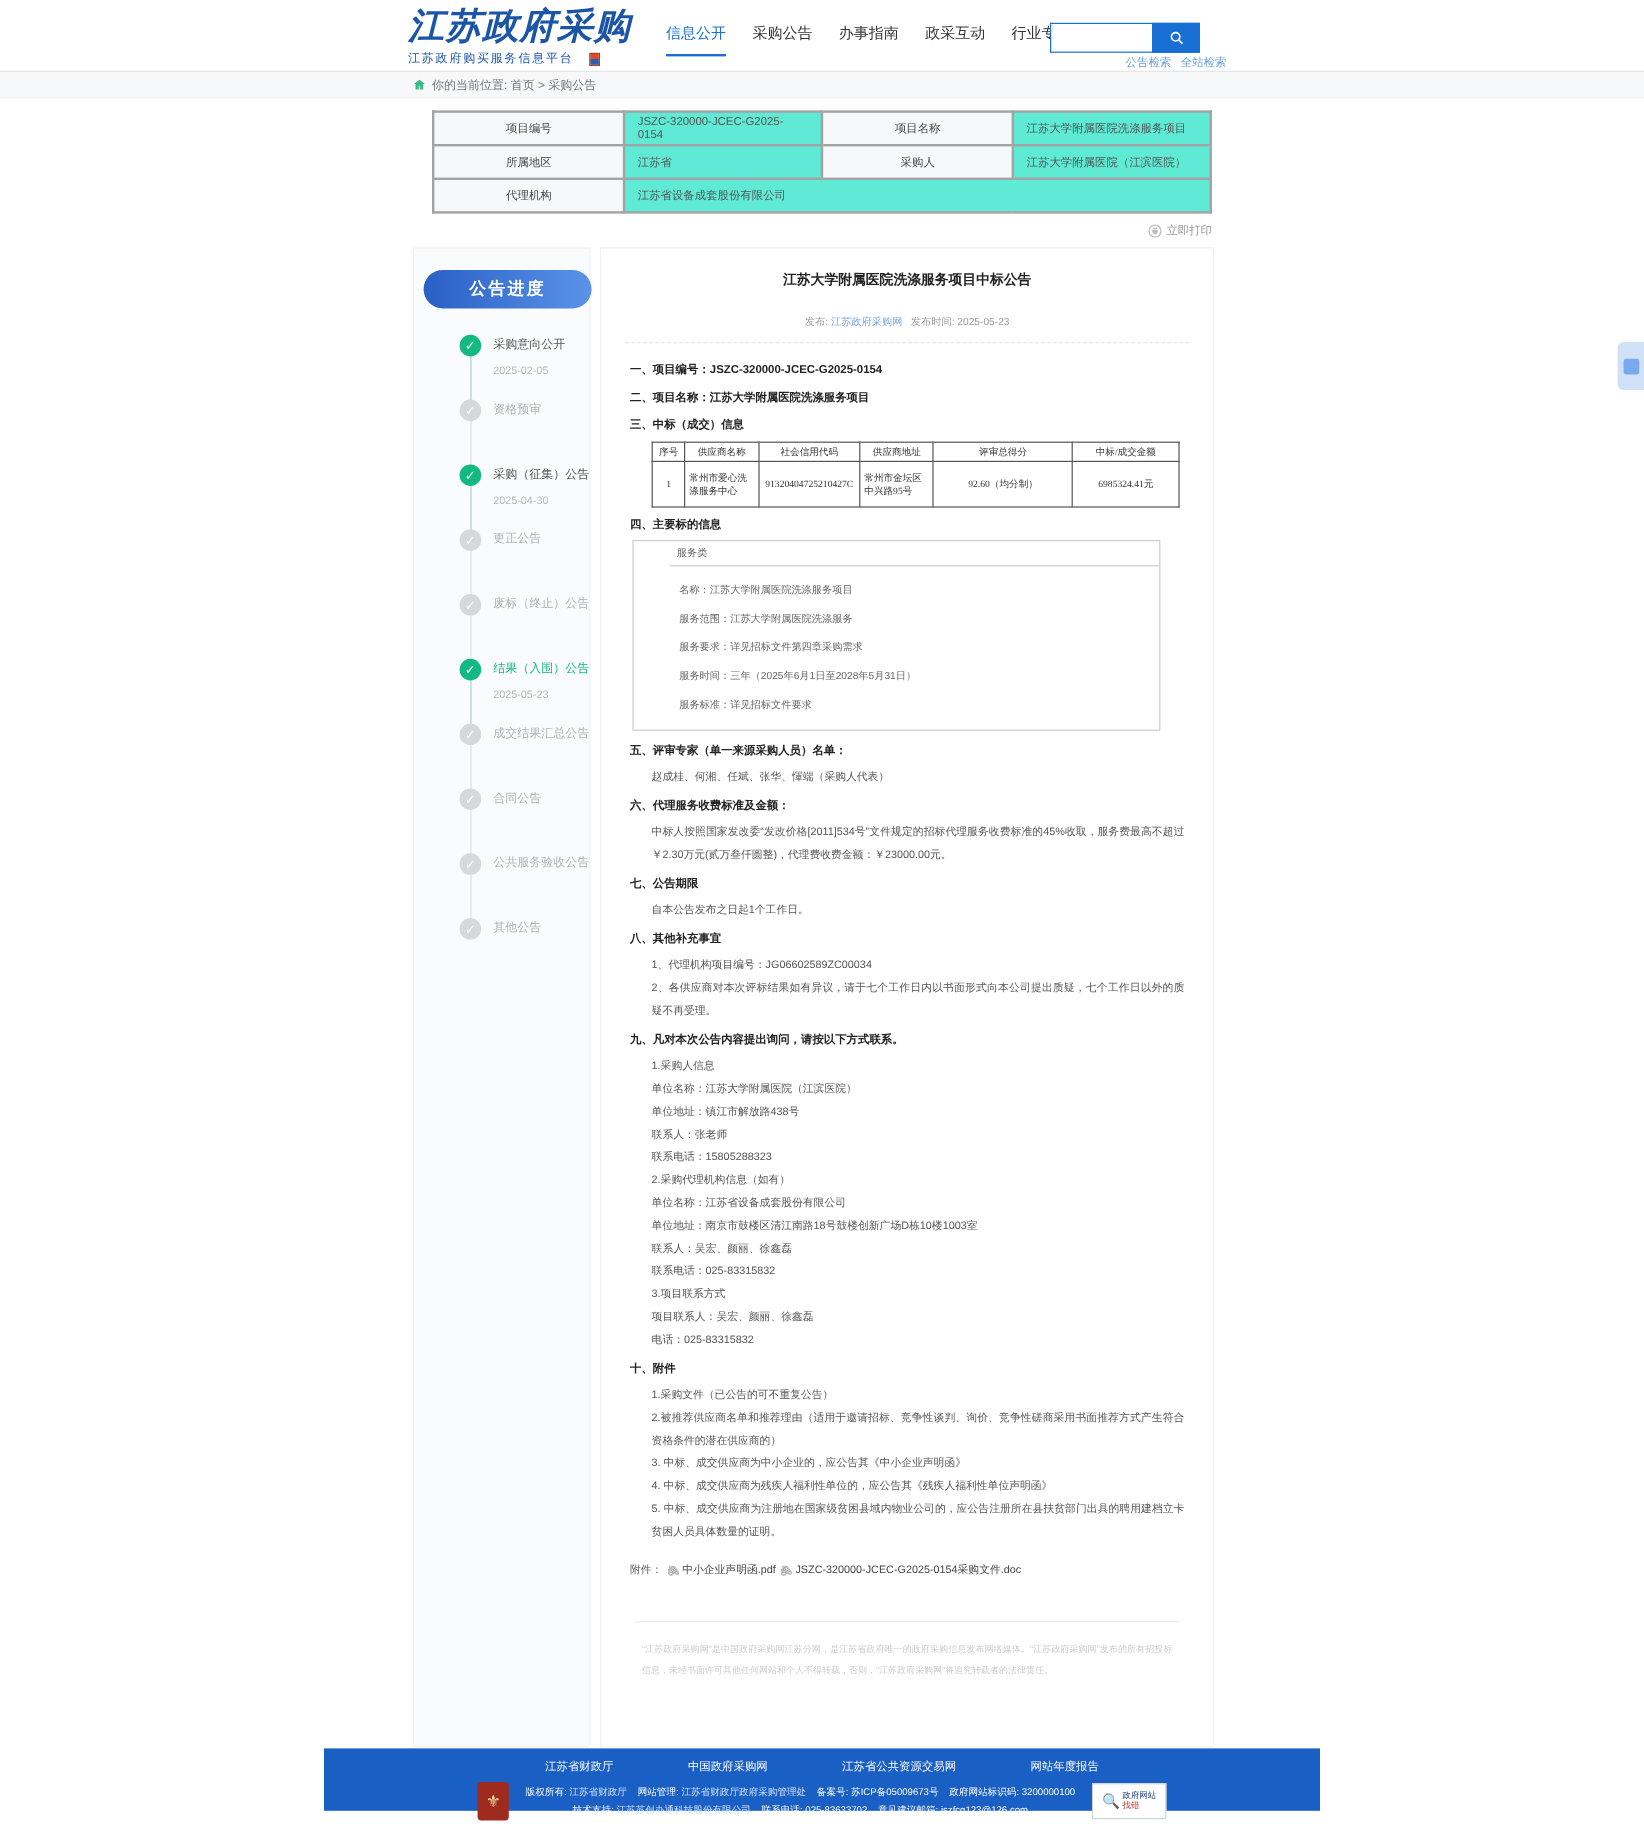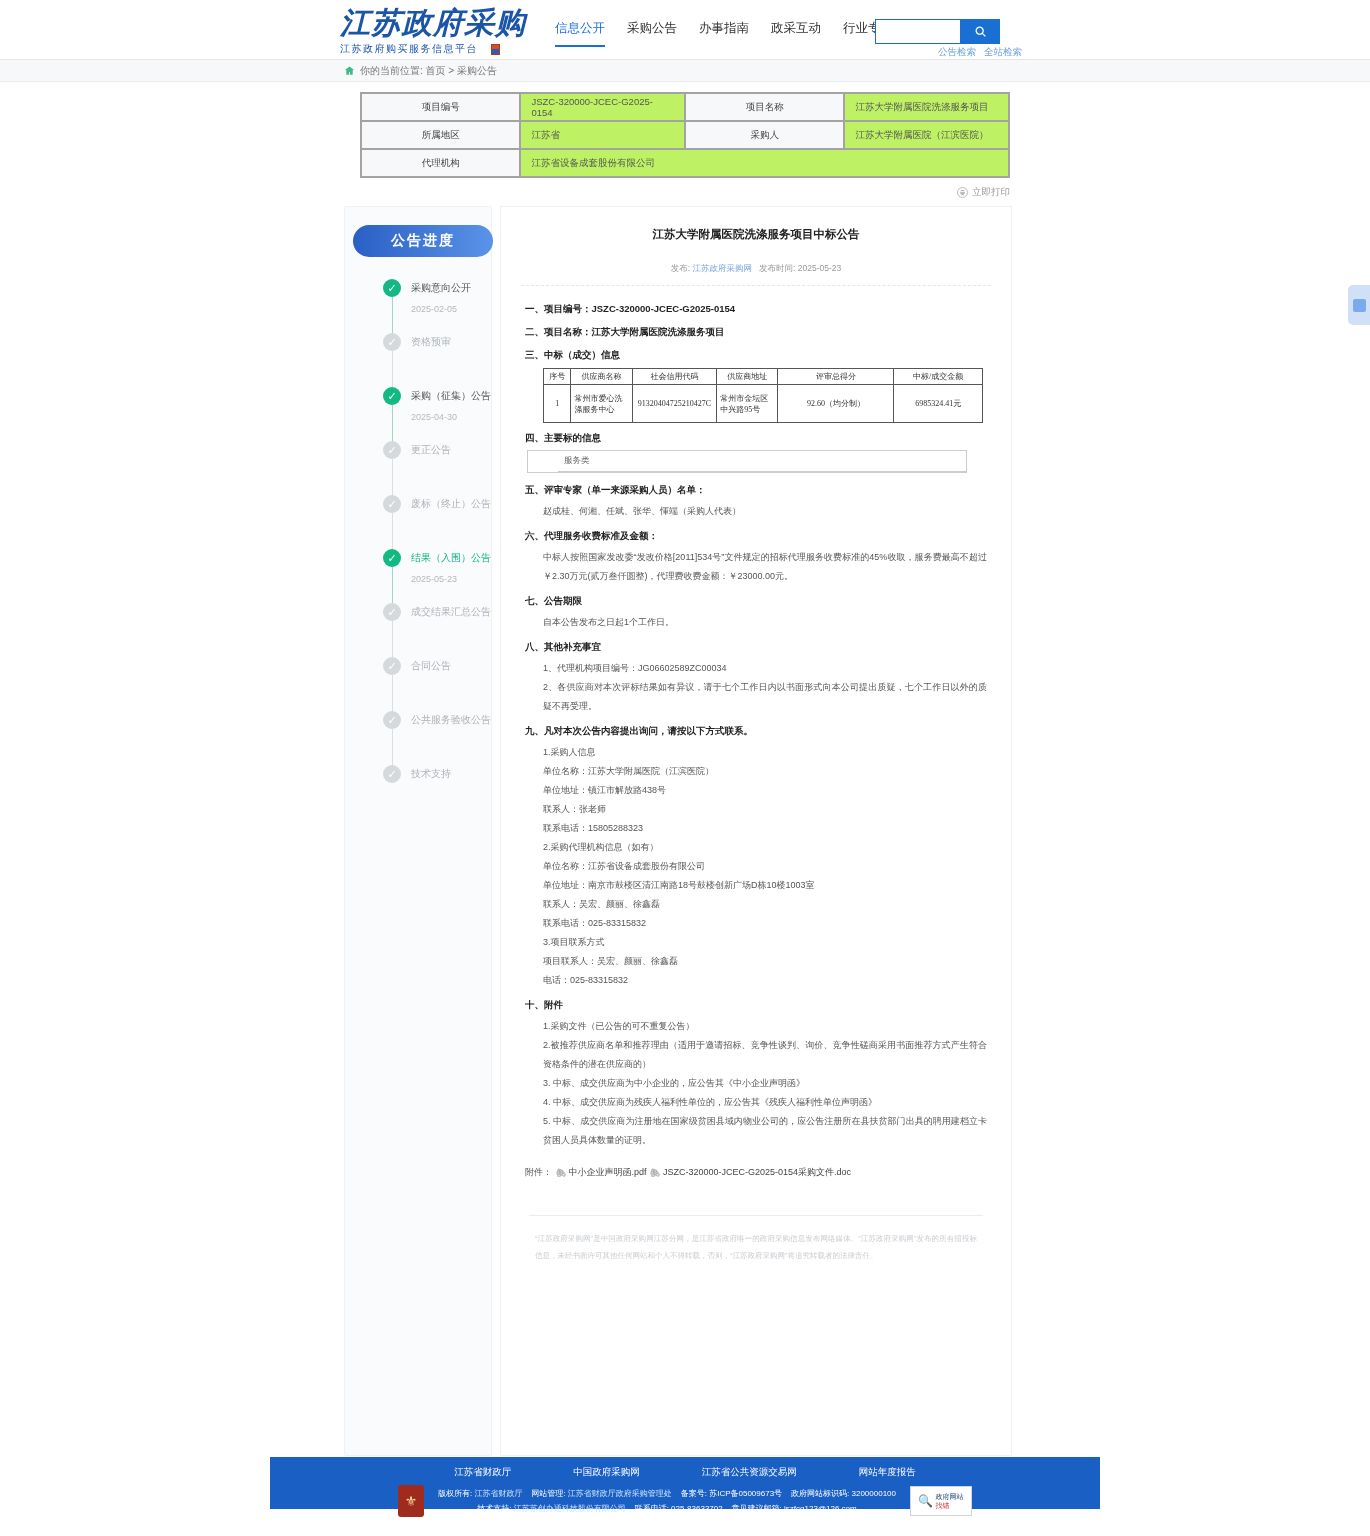--- a/index.html
+++ b/index.html
@@ -70,21 +70,21 @@
 
   
   .info-wrap { width: 1370px; background: #fff; padding-top: 10px; }
   .info-table {
     width: 650px; margin-left: 360px;
     border-collapse: collapse; font-size: 9.5px; color: #555;
     border: 1px solid #e3e6ea;
   }
   .info-table td { border: 2px solid #a3a3a3; height: 28px; padding: 0 10px; }
   .info-table td.lbl { background: #f7f8fa; width: 160px; text-align: center; color: #444; }
-  .info-table td.val { background: #bef264; width: 165px; }
+  .info-table td.val { background: #5eead4; width: 165px; }
 
   
   .print-row { width: 650px; margin-left: 360px; height: 28px; display: flex; justify-content: flex-end; align-items: center; }
   .print-btn { font-size: 9.5px; color: #999; display: flex; align-items: center; gap: 4px; cursor: pointer; }
   .print-circle { width: 11px; height: 11px; border-radius: 50%; border: 1px solid #bbb; display:flex; align-items:center; justify-content:center; }
 
   
   .main { width: 1370px; display: flex; justify-content: center; padding-bottom: 30px; }
   .layout { width: 670px; display: flex; gap: 8px; margin-left: -12px; }
 
@@ -339,21 +339,21 @@
       </div>
 
       <div class="tl-item">
         <div class="line"></div>
         <div class="dot todo">✓</div>
         <div class="tl-label">公共服务验收公告</div>
       </div>
 
       <div class="tl-item">
         <div class="dot todo">✓</div>
-        <div class="tl-label">技术支持</div>
+        <div class="tl-label">其他公告</div>
       </div>
 
     </div>
   </div>
 
   <div class="content">
     <div class="doc-title">江苏大学附属医院洗涤服务项目中标公告</div>
     <div class="doc-meta">
       <span>发布:</span>
       <span class="src">江苏政府采购网</span>
@@ -384,20 +384,27 @@
         <td class="c4 left">常州市金坛区中兴路95号</td>
         <td class="c5">92.60（均分制）</td>
         <td class="c6">6985324.41元</td>
       </tr>
     </tbody>
         </table>
 
     <div class="sec-h">四、主要标的信息</div>
     <div class="subj-box">
       <div class="subj-head">服务类</div>
+      <div class="subj-body">
+        <div class="subj-line">名称：江苏大学附属医院洗涤服务项目</div>
+        <div class="subj-line">服务范围：江苏大学附属医院洗涤服务</div>
+        <div class="subj-line">服务要求：详见招标文件第四章采购需求</div>
+        <div class="subj-line">服务时间：三年（2025年6月1日至2028年5月31日）</div>
+        <div class="subj-line">服务标准：详见招标文件要求</div>
+      </div>
     </div>
 
     <div class="sec-h">五、评审专家（单一来源采购人员）名单：</div>
     <div class="sec-p">赵成桂、何湘、任斌、张华、惲端（采购人代表）</div>
 
     <div class="sec-h">六、代理服务收费标准及金额：</div>
     <div class="sec-p just">中标人按照国家发改委“发改价格[2011]534号”文件规定的招标代理服务收费标准的45%收取，服务费最高不超过￥2.30万元(贰万叁仟圆整)，代理费收费金额：￥23000.00元。</div>
 
     <div class="sec-h">七、公告期限</div>
     <div class="sec-p">自本公告发布之日起1个工作日。</div>

